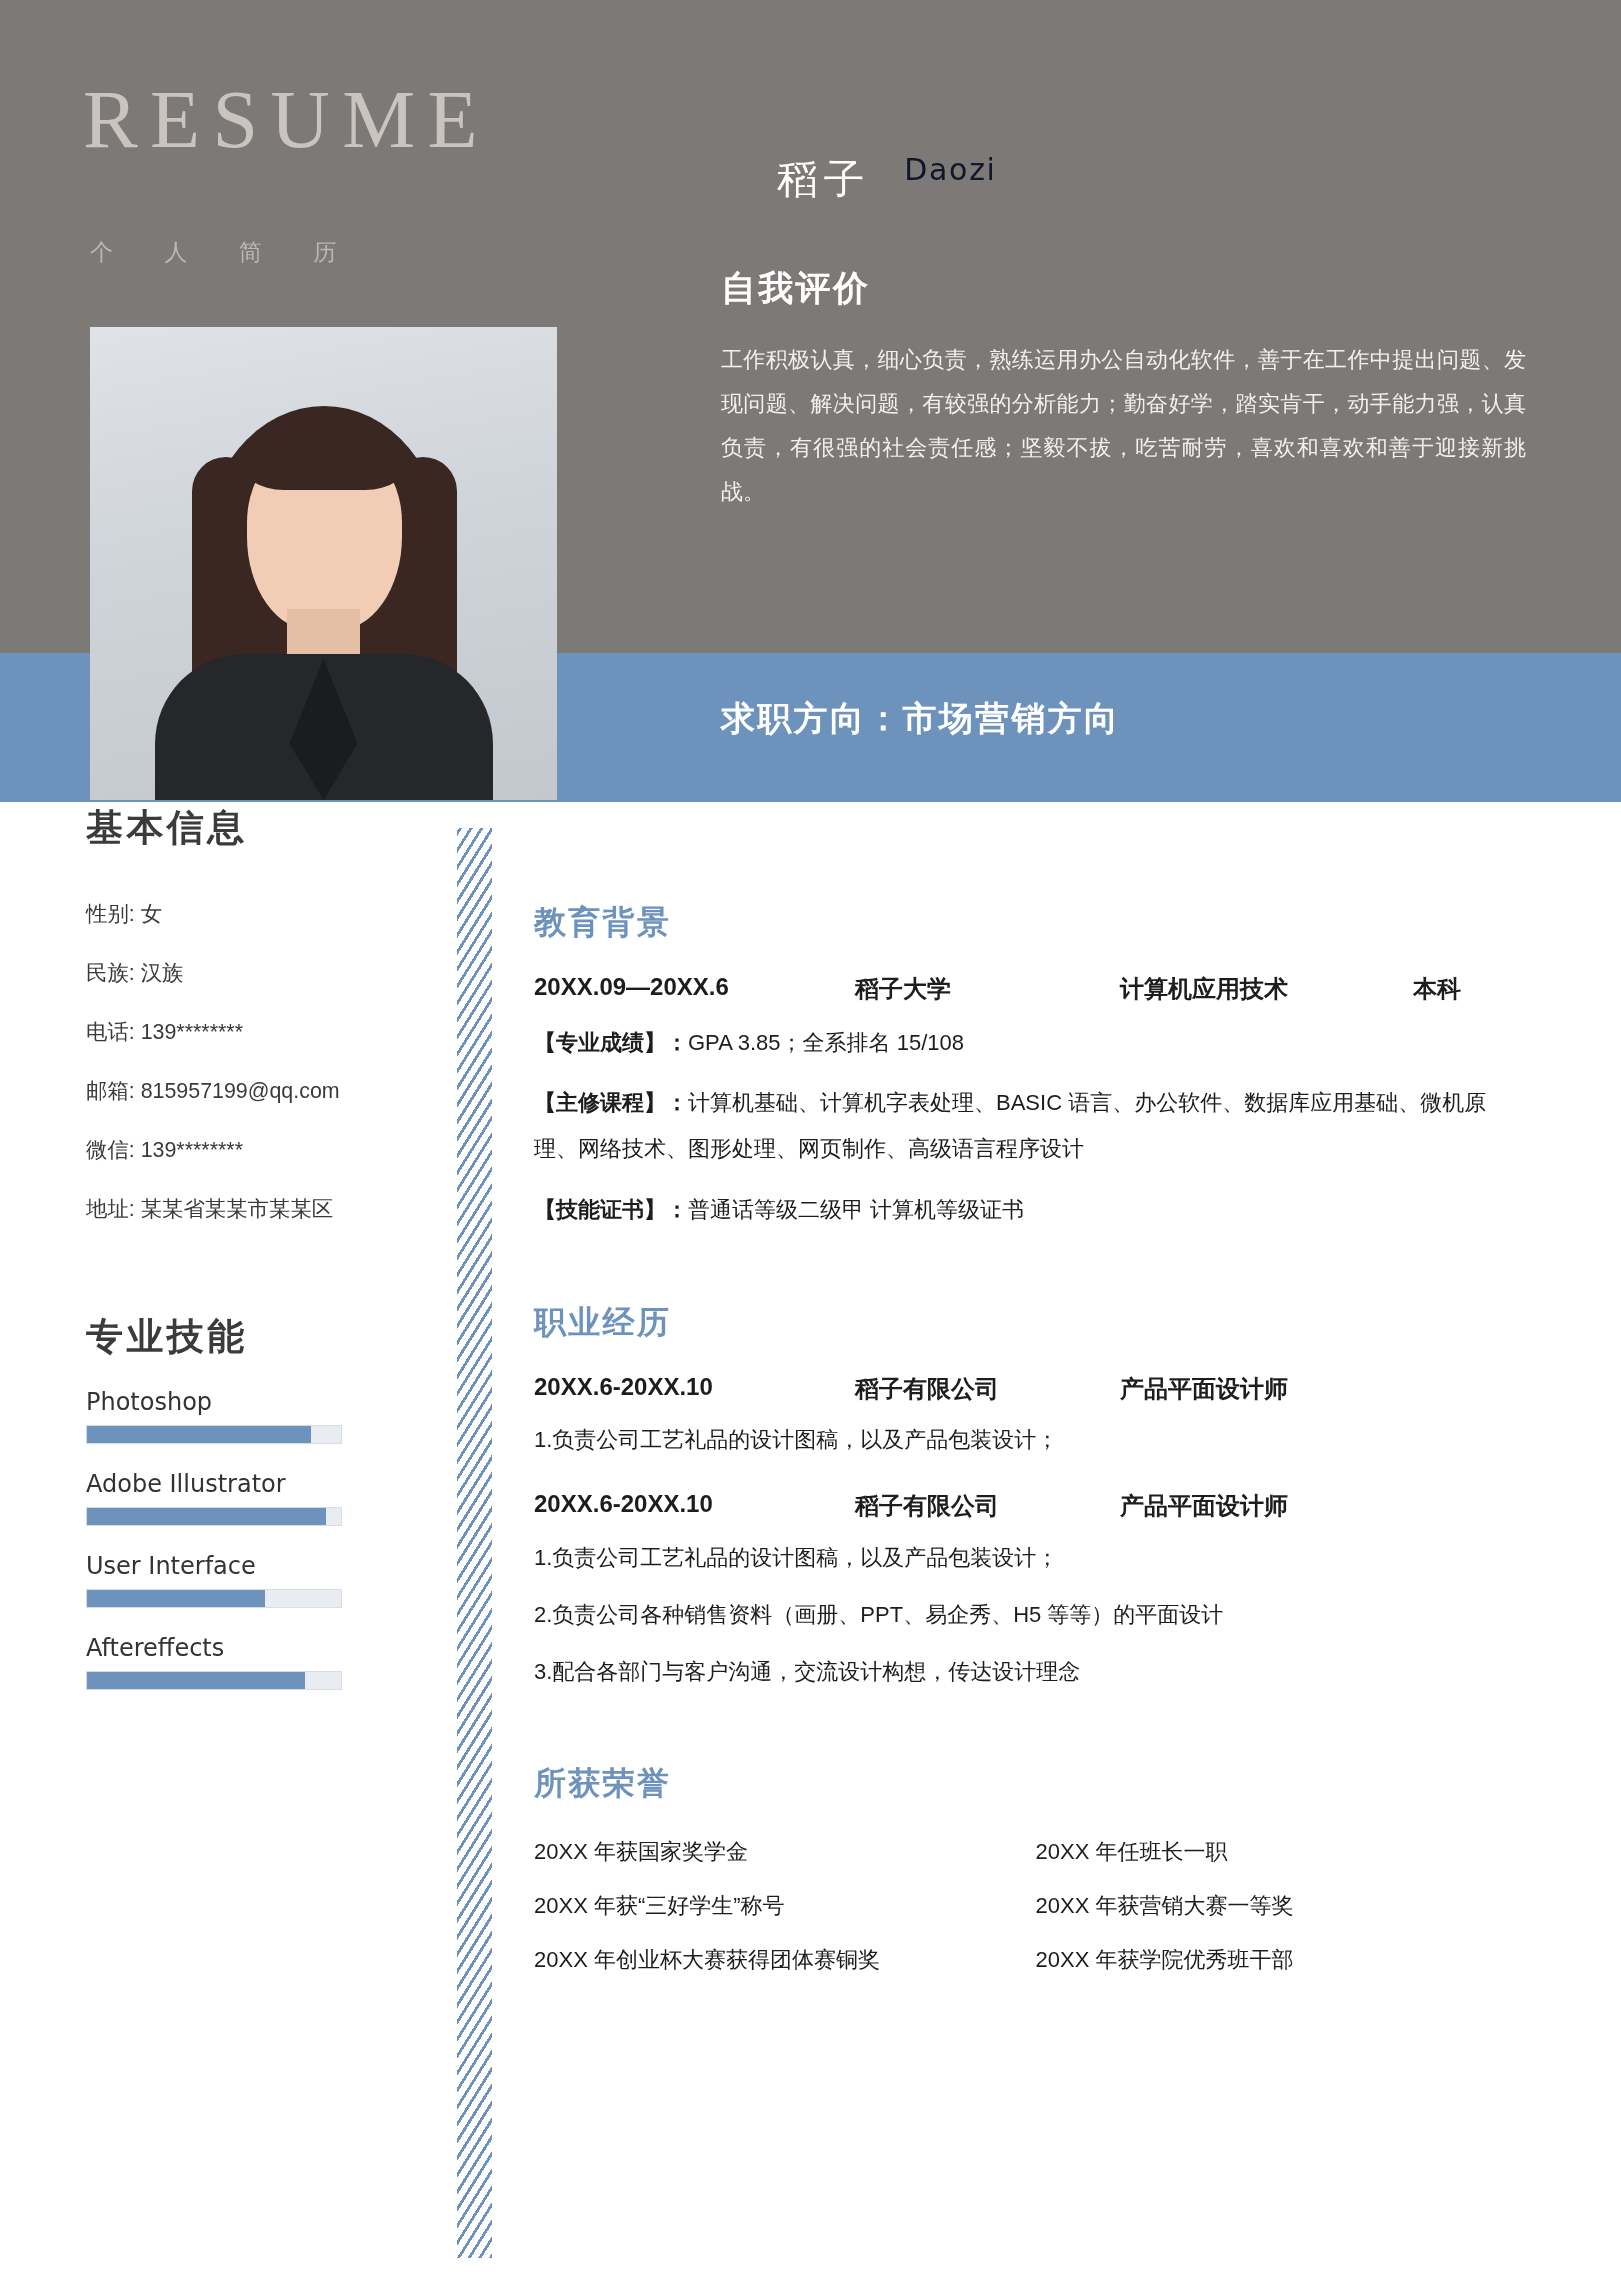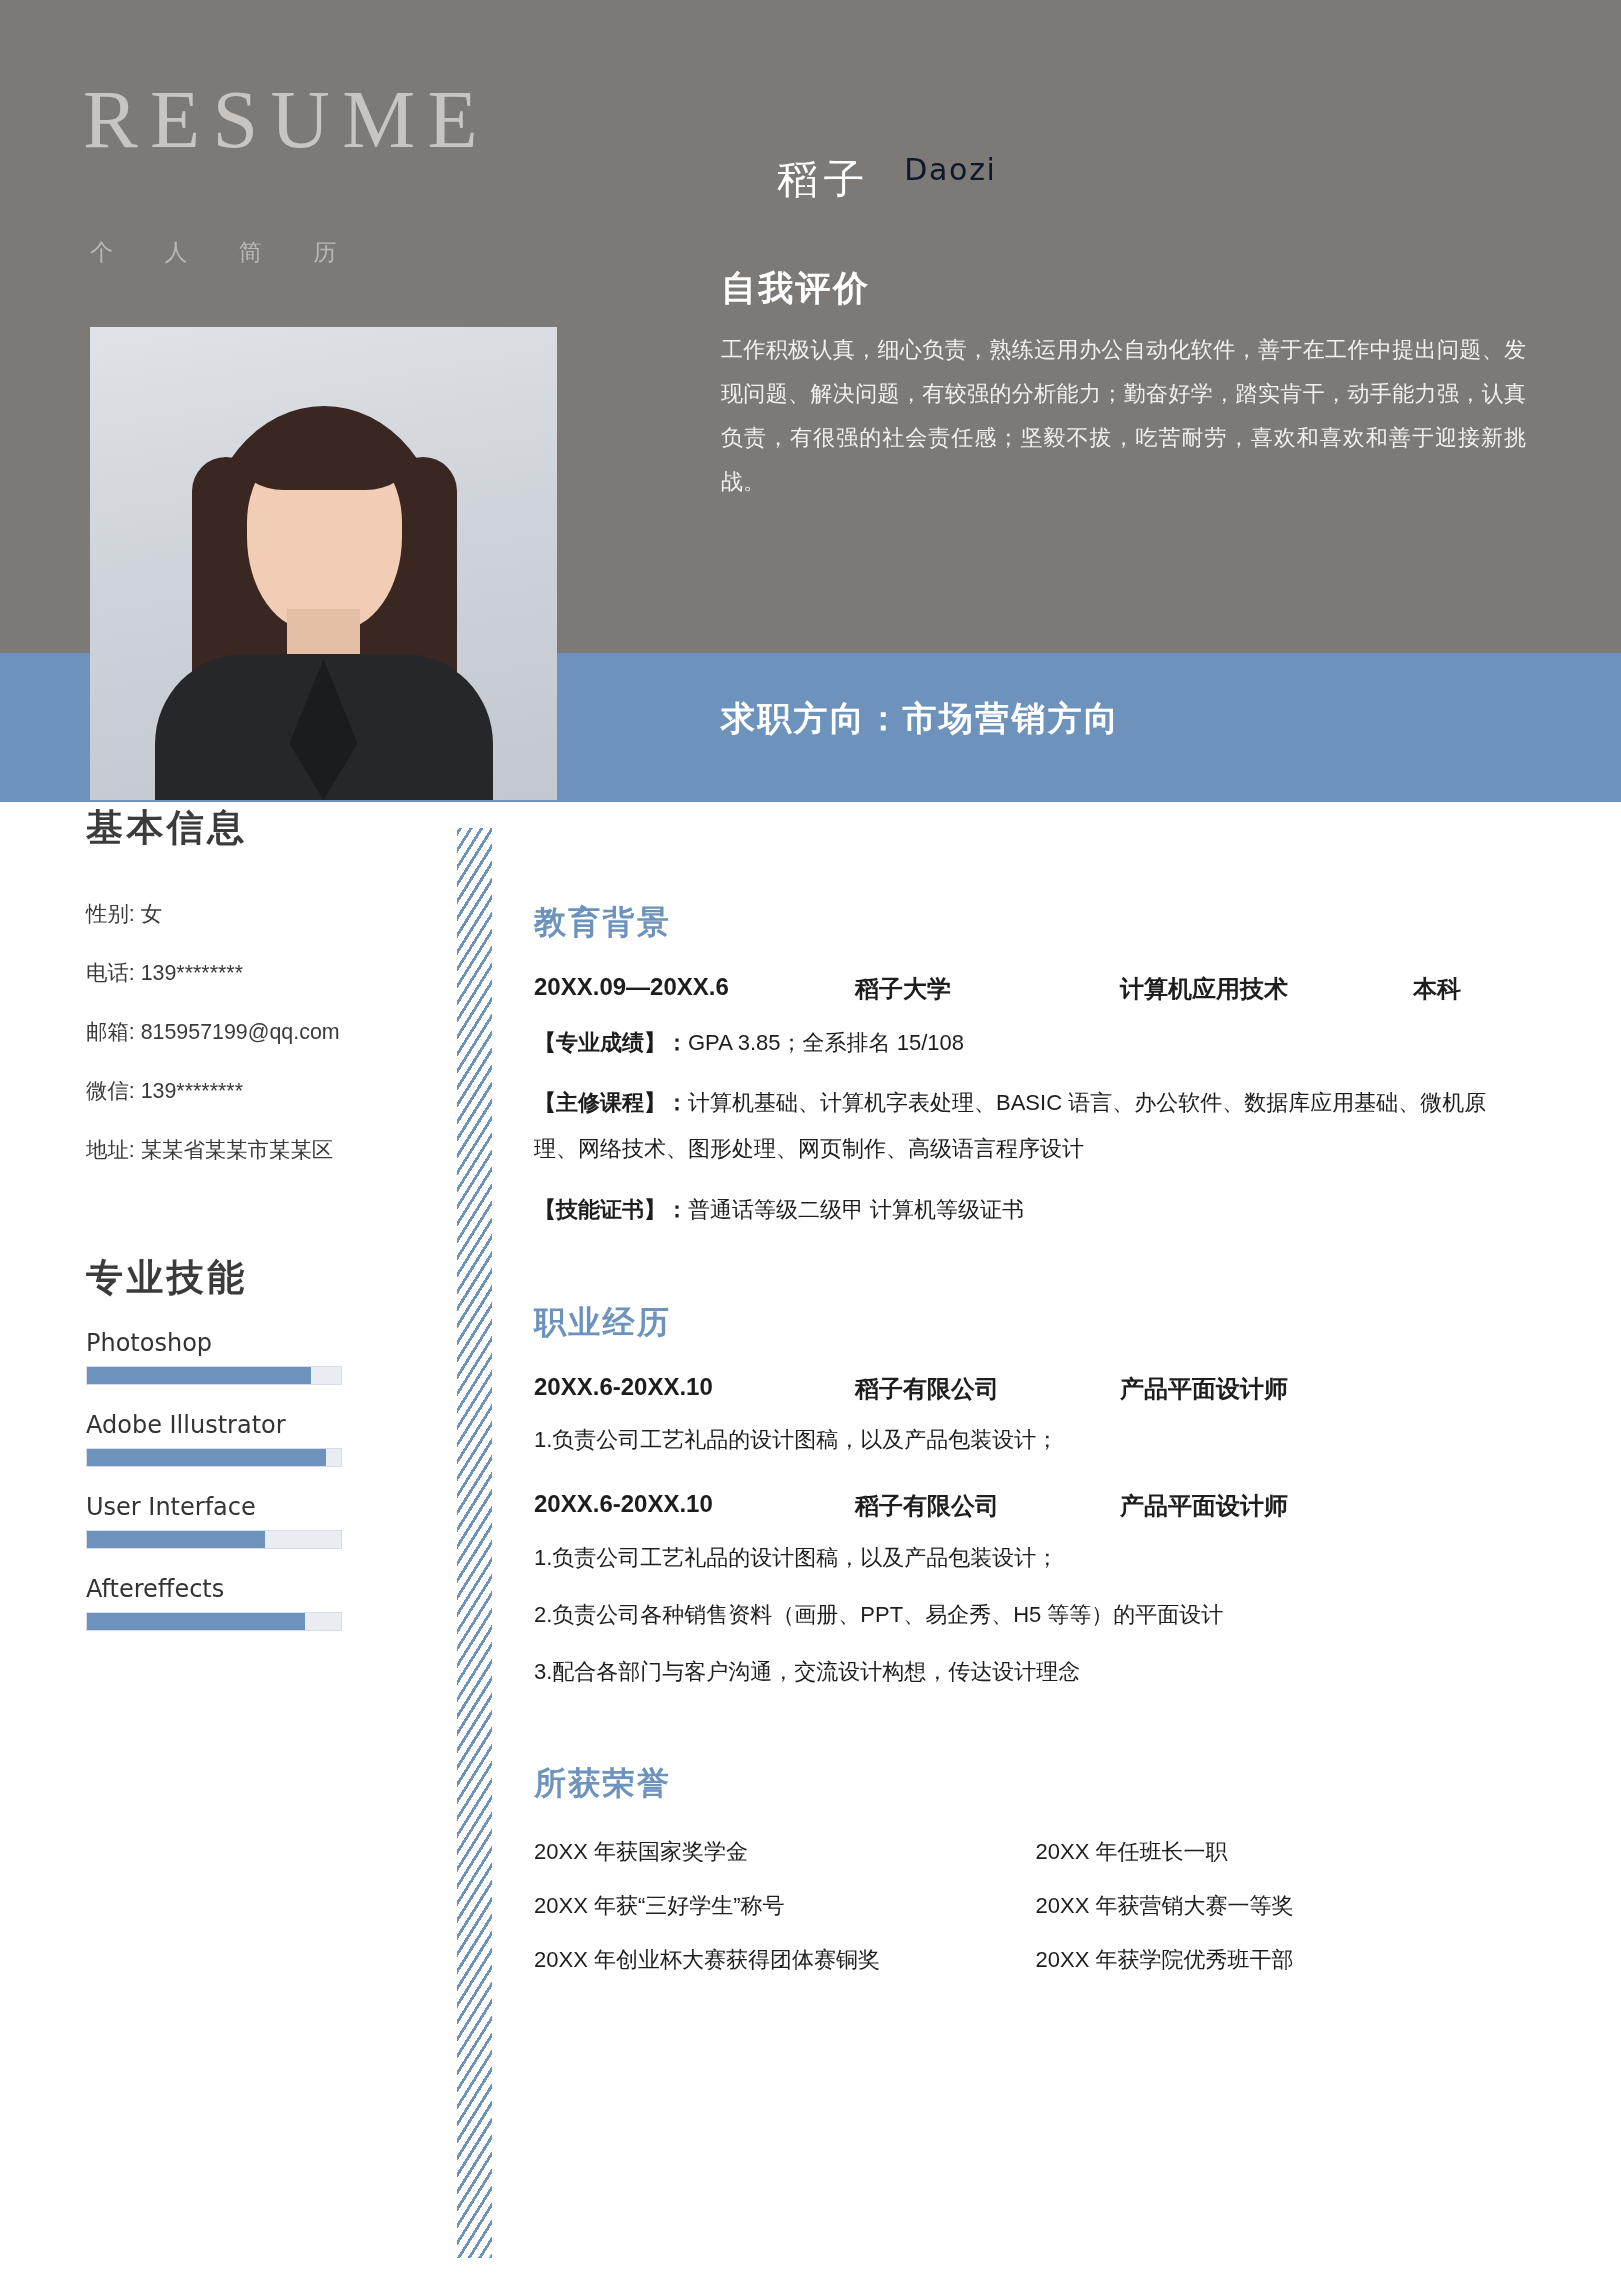--- a/index.html
+++ b/index.html
@@ -148,21 +148,21 @@
     left: 721px;
     top: 265px;
     font-size: 35px;
     color: #ffffff;
     font-weight: 700;
     letter-spacing: 2.3px;
   }
   .self-eval {
     position: absolute;
     left: 721px;
-    top: 328px;
+    top: 338px;
     width: 805px;
     font-size: 22px;
     line-height: 44px;
     color: #f2f0ee;
     text-align: justify;
   }
 
   
   .blue-bar {
     position: absolute;
@@ -333,20 +333,21 @@
 <div class="blue-bar"></div>
 <div class="blue-bar-text">求职方向：市场营销方向</div>
 
 <div class="divider"></div>
 
 <div class="left-col">
   <div class="left-h">基本信息</div>
 
   <div class="info-list">
     <div class="info-item">性别: 女</div>
+    <div class="info-item">民族: 汉族</div>
     <div class="info-item">电话: 139********</div>
     <div class="info-item">邮箱: 815957199@qq.com</div>
     <div class="info-item">微信: 139********</div>
     <div class="info-item">地址: 某某省某某市某某区</div>
   </div>
 
   <div class="skills-h">专业技能</div>
 
   <div class="skill">
     <div class="skill-label">Photoshop</div>

